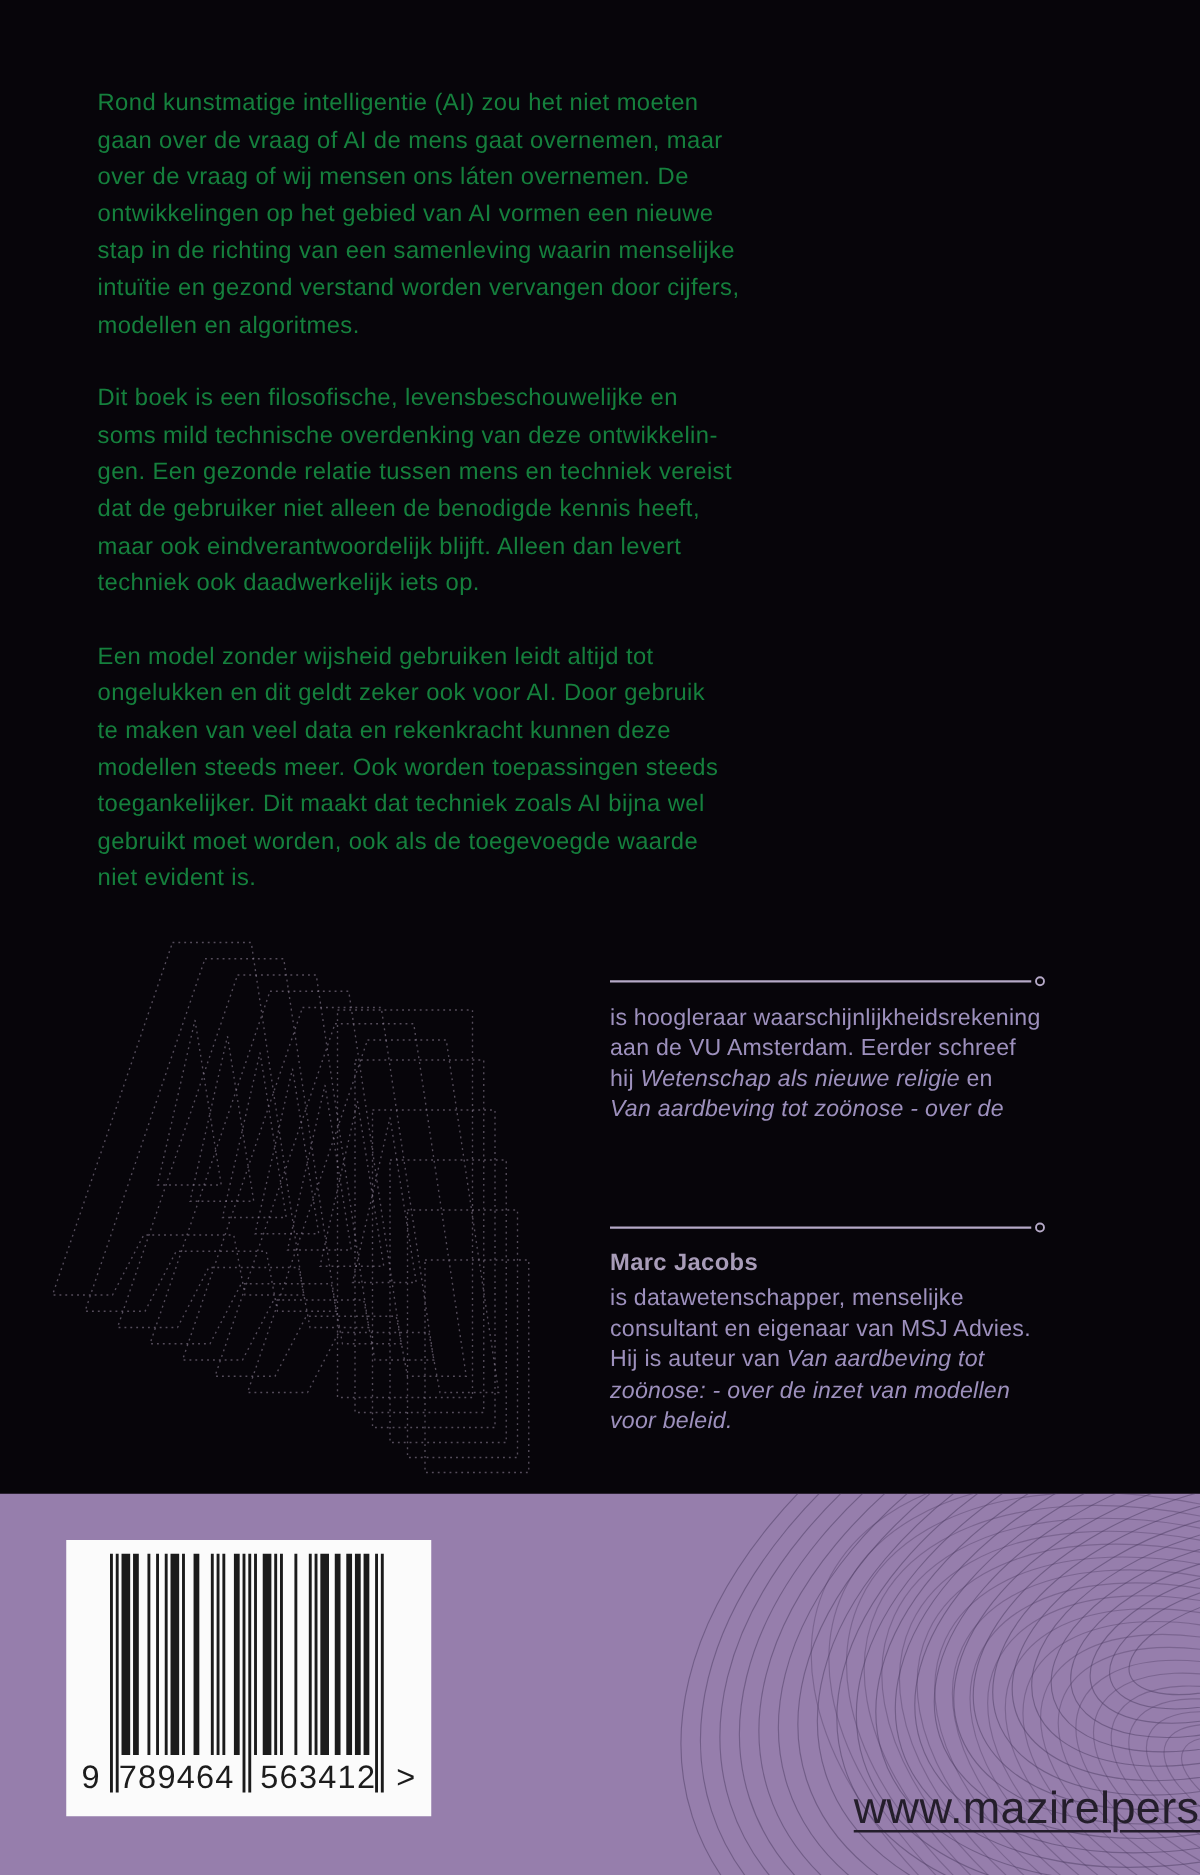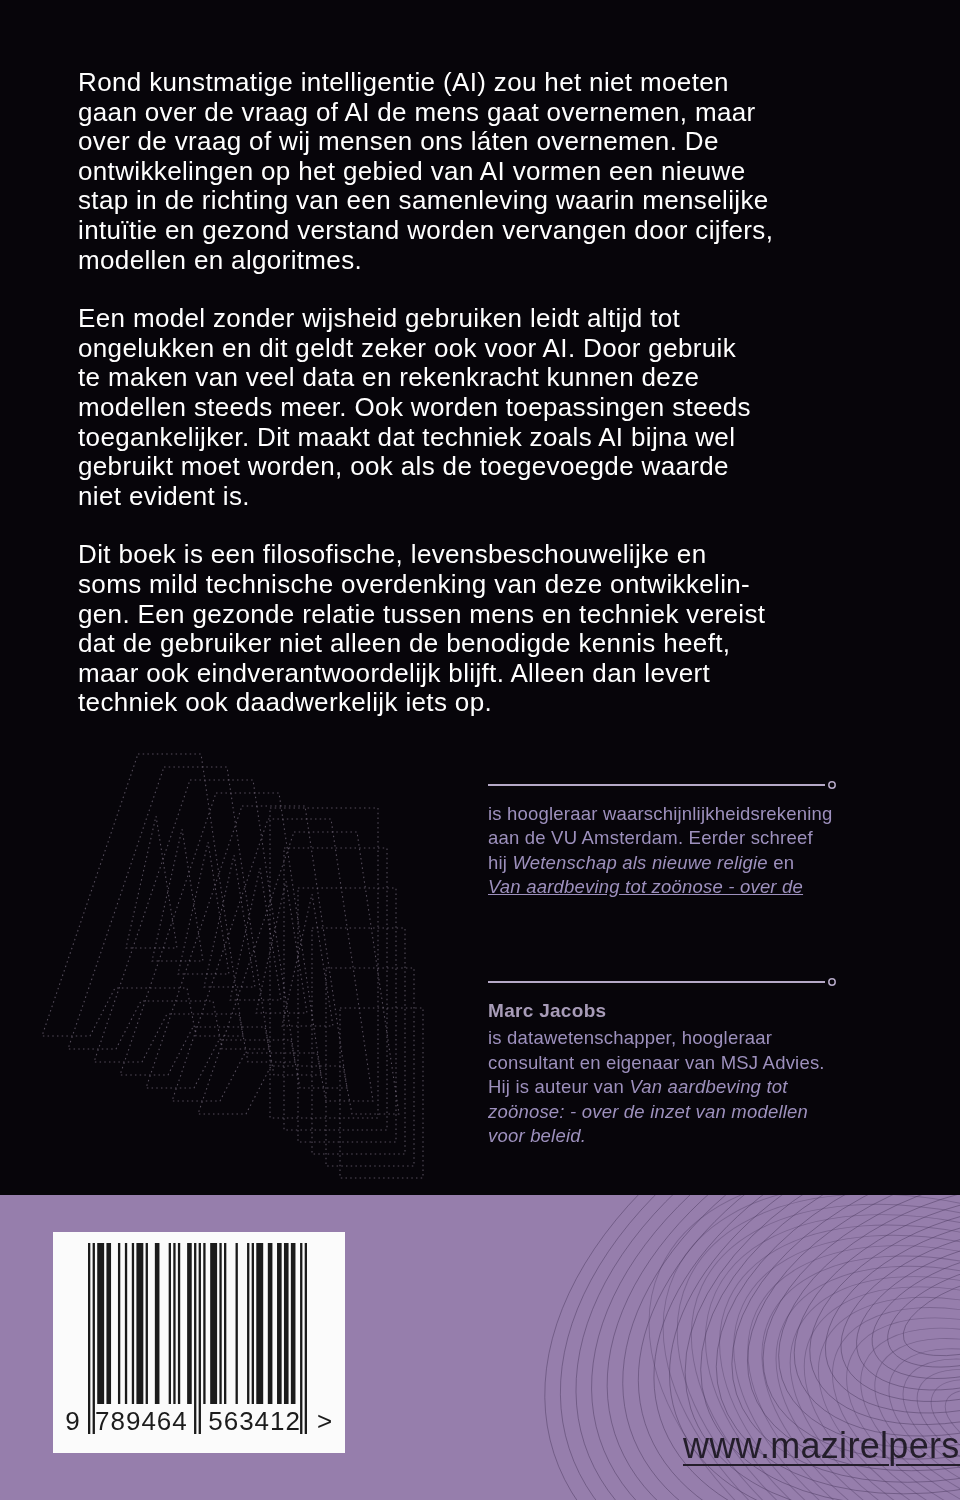--- a/index.html
+++ b/index.html
@@ -4,21 +4,21 @@
 <style>
   html,body{margin:0;padding:0;background:#07050a;}
   .cover{
     position:relative;width:960px;height:1500px;overflow:hidden;
     background:#07050a;
     font-family:"Liberation Sans",sans-serif;
   }
   
   .synopsis{
     position:absolute;left:78px;top:68px;width:810px;
-    color:#ffffff;font-size:26px;line-height:29.6px;letter-spacing:.35px;
+    color:#15803d;font-size:19px;line-height:29.6px;letter-spacing:.35px;
   }
   .synopsis p{margin:0 0 29px 0;white-space:pre-line;}
   
   .hero{position:absolute;left:38px;top:752px;width:430px;height:430px;}
   .wfp{fill:none;stroke:#95889f;stroke-width:1.1;stroke-dasharray:1.5 3.2;opacity:.55;}
   
   .author{position:absolute;left:488px;width:372px;color:#9d90bd;
           font-size:18.5px;line-height:24.4px;letter-spacing:.2px;}
   #author-0{top:780px;}
   #author-1{top:977px;}
@@ -50,33 +50,33 @@
 <div class="cover">
 
   <section class="synopsis">
     <p>Rond kunstmatige intelligentie (AI) zou het niet moeten
 gaan over de vraag of AI de mens gaat overnemen, maar
 over de vraag of wij mensen ons láten overnemen. De
 ontwikkelingen op het gebied van AI vormen een nieuwe
 stap in de richting van een samenleving waarin menselijke
 intuïtie en gezond verstand worden vervangen door cijfers,
 modellen en algoritmes.</p>
+    <p>Dit boek is een filosofische, levensbeschouwelijke en
+soms mild technische overdenking van deze ontwikkelin-
+gen. Een gezonde relatie tussen mens en techniek vereist
+dat de gebruiker niet alleen de benodigde kennis heeft,
+maar ook eindverantwoordelijk blijft. Alleen dan levert
+techniek ook daadwerkelijk iets op.</p>
     <p>Een model zonder wijsheid gebruiken leidt altijd tot
 ongelukken en dit geldt zeker ook voor AI. Door gebruik
 te maken van veel data en rekenkracht kunnen deze
 modellen steeds meer. Ook worden toepassingen steeds
 toegankelijker. Dit maakt dat techniek zoals AI bijna wel
 gebruikt moet worden, ook als de toegevoegde waarde
 niet evident is.</p>
-    <p>Dit boek is een filosofische, levensbeschouwelijke en
-soms mild technische overdenking van deze ontwikkelin-
-gen. Een gezonde relatie tussen mens en techniek vereist
-dat de gebruiker niet alleen de benodigde kennis heeft,
-maar ook eindverantwoordelijk blijft. Alleen dan levert
-techniek ook daadwerkelijk iets op.</p>
   </section>
 
   <svg id="hero" class="hero" viewBox="0 0 430 430">
       <path d="M100 2 L163 2 L205 284 L158 284 L149 236 L77 236 L52 284 L4 284 Z M118 64 L139 196 L88 196 Z" transform="translate(0 0)" class="wfp"></path>
       <path d="M100 2 L163 2 L205 284 L158 284 L149 236 L77 236 L52 284 L4 284 Z M118 64 L139 196 L88 196 Z" transform="translate(26 13)" class="wfp"></path>
       <path d="M100 2 L163 2 L205 284 L158 284 L149 236 L77 236 L52 284 L4 284 Z M118 64 L139 196 L88 196 Z" transform="translate(52 26)" class="wfp"></path>
       <path d="M100 2 L163 2 L205 284 L158 284 L149 236 L77 236 L52 284 L4 284 Z M118 64 L139 196 L88 196 Z" transform="translate(78 39)" class="wfp"></path>
       <path d="M100 2 L163 2 L205 284 L158 284 L149 236 L77 236 L52 284 L4 284 Z M118 64 L139 196 L88 196 Z" transform="translate(104 52)" class="wfp"></path>
       <path d="M100 2 L163 2 L205 284 L158 284 L149 236 L77 236 L52 284 L4 284 Z M118 64 L139 196 L88 196 Z" transform="translate(130 65)" class="wfp"></path>
       <path d="M100 2 L163 2 L205 284 L158 284 L149 236 L77 236 L52 284 L4 284 Z M118 64 L139 196 L88 196 Z" transform="translate(156 78)" class="wfp"></path>
@@ -90,32 +90,32 @@
 
   <section class="author" id="author-0">
     <svg class="rule" width="350" height="10">
       <line x1="0" y1="5" x2="337" y2="5"></line>
       <circle cx="344" cy="5" r="3.2"></circle>
     </svg>
     <div class="bio">
         <div><span>is hoogleraar waarschijnlijkheidsrekening</span></div>
         <div><span>aan de VU Amsterdam. Eerder schreef</span></div>
         <div><span>hij </span><span style="font-style: italic;">Wetenschap als nieuwe religie</span><span> en</span></div>
-        <div><span style="font-style: italic; text-decoration: underline;">Van aardbeving tot zoönose - over de</span></div>
+        <div><span style="font-style: italic;">Van aardbeving tot zoönose - over de</span></div>
       </div>
   </section>
 
   <section class="author" id="author-1">
     <svg class="rule" width="350" height="10">
       <line x1="0" y1="5" x2="337" y2="5"></line>
       <circle cx="344" cy="5" r="3.2"></circle>
     </svg>
     <h3>Marc Jacobs</h3>
     <div class="bio">
-        <div><span>is datawetenschapper, hoogleraar</span></div>
+        <div><span>is datawetenschapper, menselijke</span></div>
         <div><span>consultant en eigenaar van MSJ Advies.</span></div>
         <div><span>Hij is auteur van </span><span style="font-style: italic;">Van aardbeving tot</span></div>
         <div><span style="font-style: italic;">zoönose: - over de inzet van modellen</span></div>
         <div><span style="font-style: italic;">voor beleid.</span></div>
       </div>
   </section>
 
   <footer class="strip">
     <svg id="swirl" class="swirl" viewBox="0 0 960 305">
         <ellipse cx="980" cy="120" rx="80" ry="34" transform="rotate(-18 980 120)" class="swl" opacity="0.5"></ellipse>

